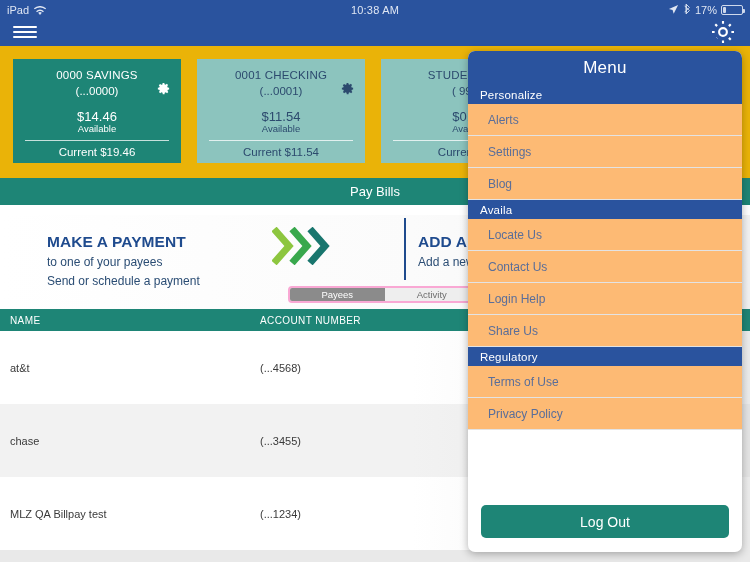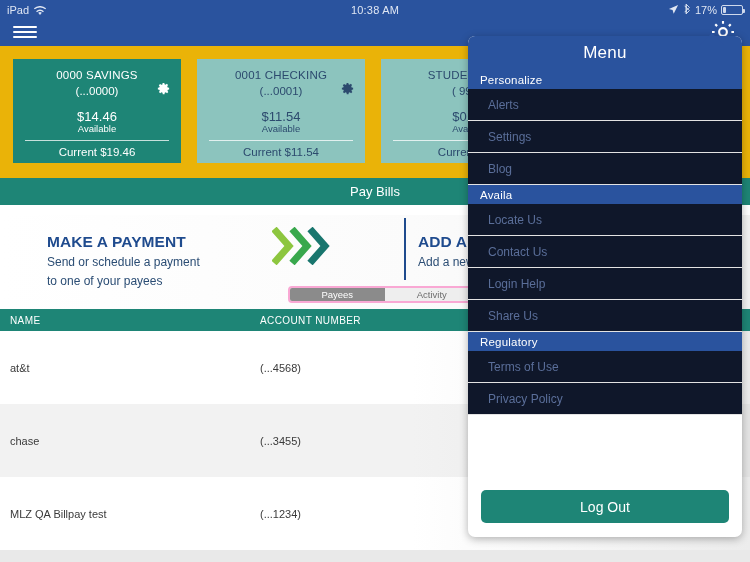--- a/index.html
+++ b/index.html
@@ -99,21 +99,21 @@
   .t-row{ position:absolute; left:0; width:750px; height:73px; font-size:11px; color:#3a3a3a;}
   .t-row .cell-name{ position:absolute; left:10px; top:31px;}
   .t-row .cell-acct{ position:absolute; left:260px; top:31px;}
   .t-row.r0{ top:331px; background:linear-gradient(90deg,#ffffff 0%,#ffffff 55%,#ececec 100%);}
   .t-row.r1{ top:404px; background:linear-gradient(90deg,#f2f2f2 0%,#f2f2f2 55%,#e4e4e4 100%);padding-left:32px;}
   .t-row.r2{ top:477px; background:linear-gradient(90deg,#ffffff 0%,#ffffff 55%,#ececec 100%);padding-left:20px;}
   #table-bottom{ position:absolute; left:0; top:550px; width:750px; height:12px; background:#e9e9e9;}
 
   
   #menu-popover{
-    position:absolute; left:468px; top:36px; width:274px; height:501px;
+    position:absolute; left:468px; top:51px; width:274px; height:501px;
     background:#ffffff; border-radius:7px;
     box-shadow:0 2px 9px rgba(0,0,0,.30);
     overflow:hidden;
   }
   #menu-tip{
     position:absolute; left:700px; top:33px;
     width:0;height:0;
     border-left:12px solid transparent;
     border-right:12px solid transparent;
     border-bottom:12px solid #2A539E;
@@ -125,21 +125,21 @@
     font-size:17px; letter-spacing:.3px;
   }
   .menu-section{
     height:19px; background:#2A539E; color:#ffffff;
     display:flex; align-items:center; padding-left:12px;
     font-size:11.5px; letter-spacing:.2px;
   }
   .menu-item{
     height:32px; display:flex; align-items:center; padding-left:20px;
     font-size:12px; color:#5a6e99; border-bottom:1px solid #e3e3e3;
-    background:#0f172a;
+    background:#fdba74;
   }
   .menu-item.last{ border-bottom:1px solid #e3e3e3;}
   #menu-spacer{ background:#ffffff; height:50px;}
   #logout-button{
     position:absolute; left:13px; bottom:14px; width:248px; height:33px;
     background:#1E8576; color:#ffffff; border-radius:5px;
     display:flex; align-items:center; justify-content:center;
     font-size:14px;
   }
 </style>
@@ -232,22 +232,22 @@
     <div class="acct-rule"></div>
     <div class="acct-current">Current $2</div>
   </div>
 </div>
 
 <div id="paybills-header">Pay Bills</div>
 
 <div id="promo-area">
   <div class="promo p0">
     <div class="promo-title">MAKE A PAYMENT</div>
+    <div class="promo-sub">to one of your payees</div>
     <div class="promo-sub">Send or schedule a payment</div>
-    <div class="promo-sub">to one of your payees</div>
   </div>
   <div class="promo p1">
     <div class="promo-title">ADD A</div>
     <div class="promo-sub">Add a new</div>
   </div>
 </div>
 <div id="promo-divider"></div>
 
 <div id="chevrons">
   <svg viewBox="0 0 62 38" width="62" height="38">

